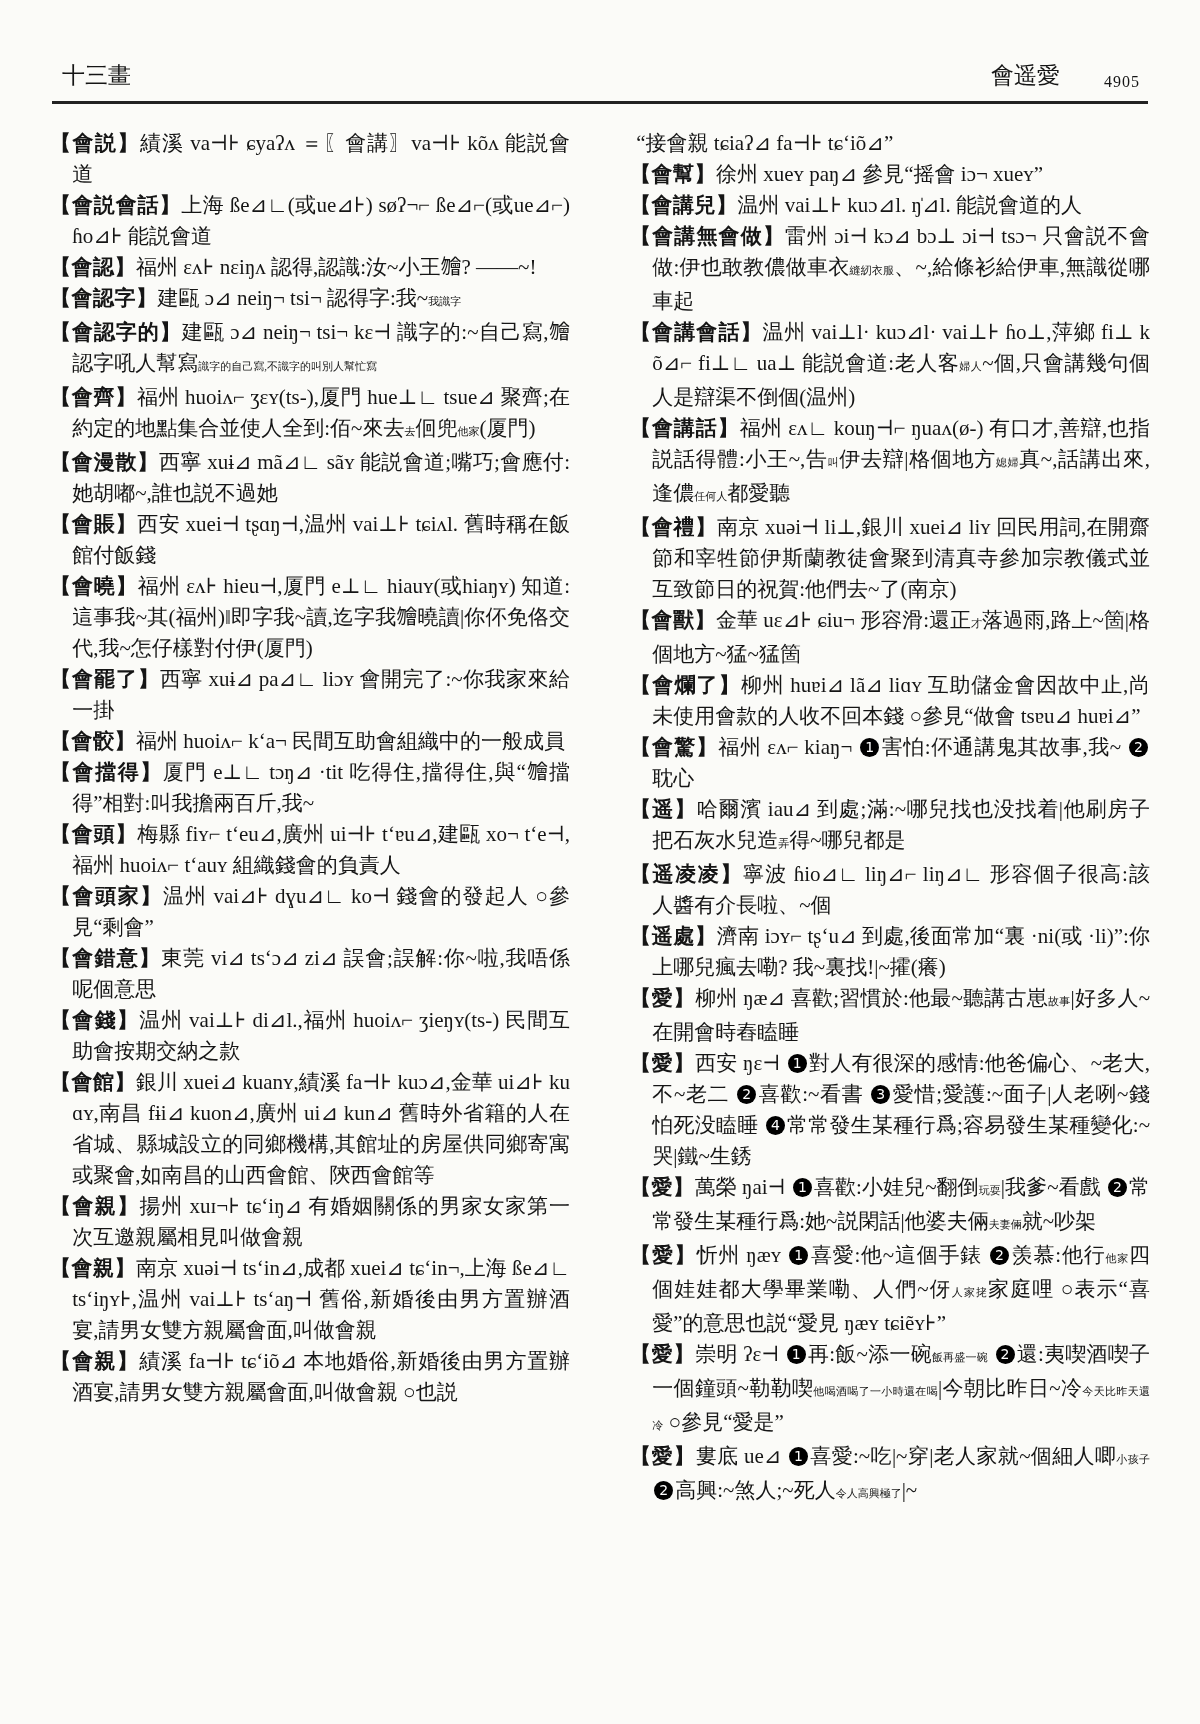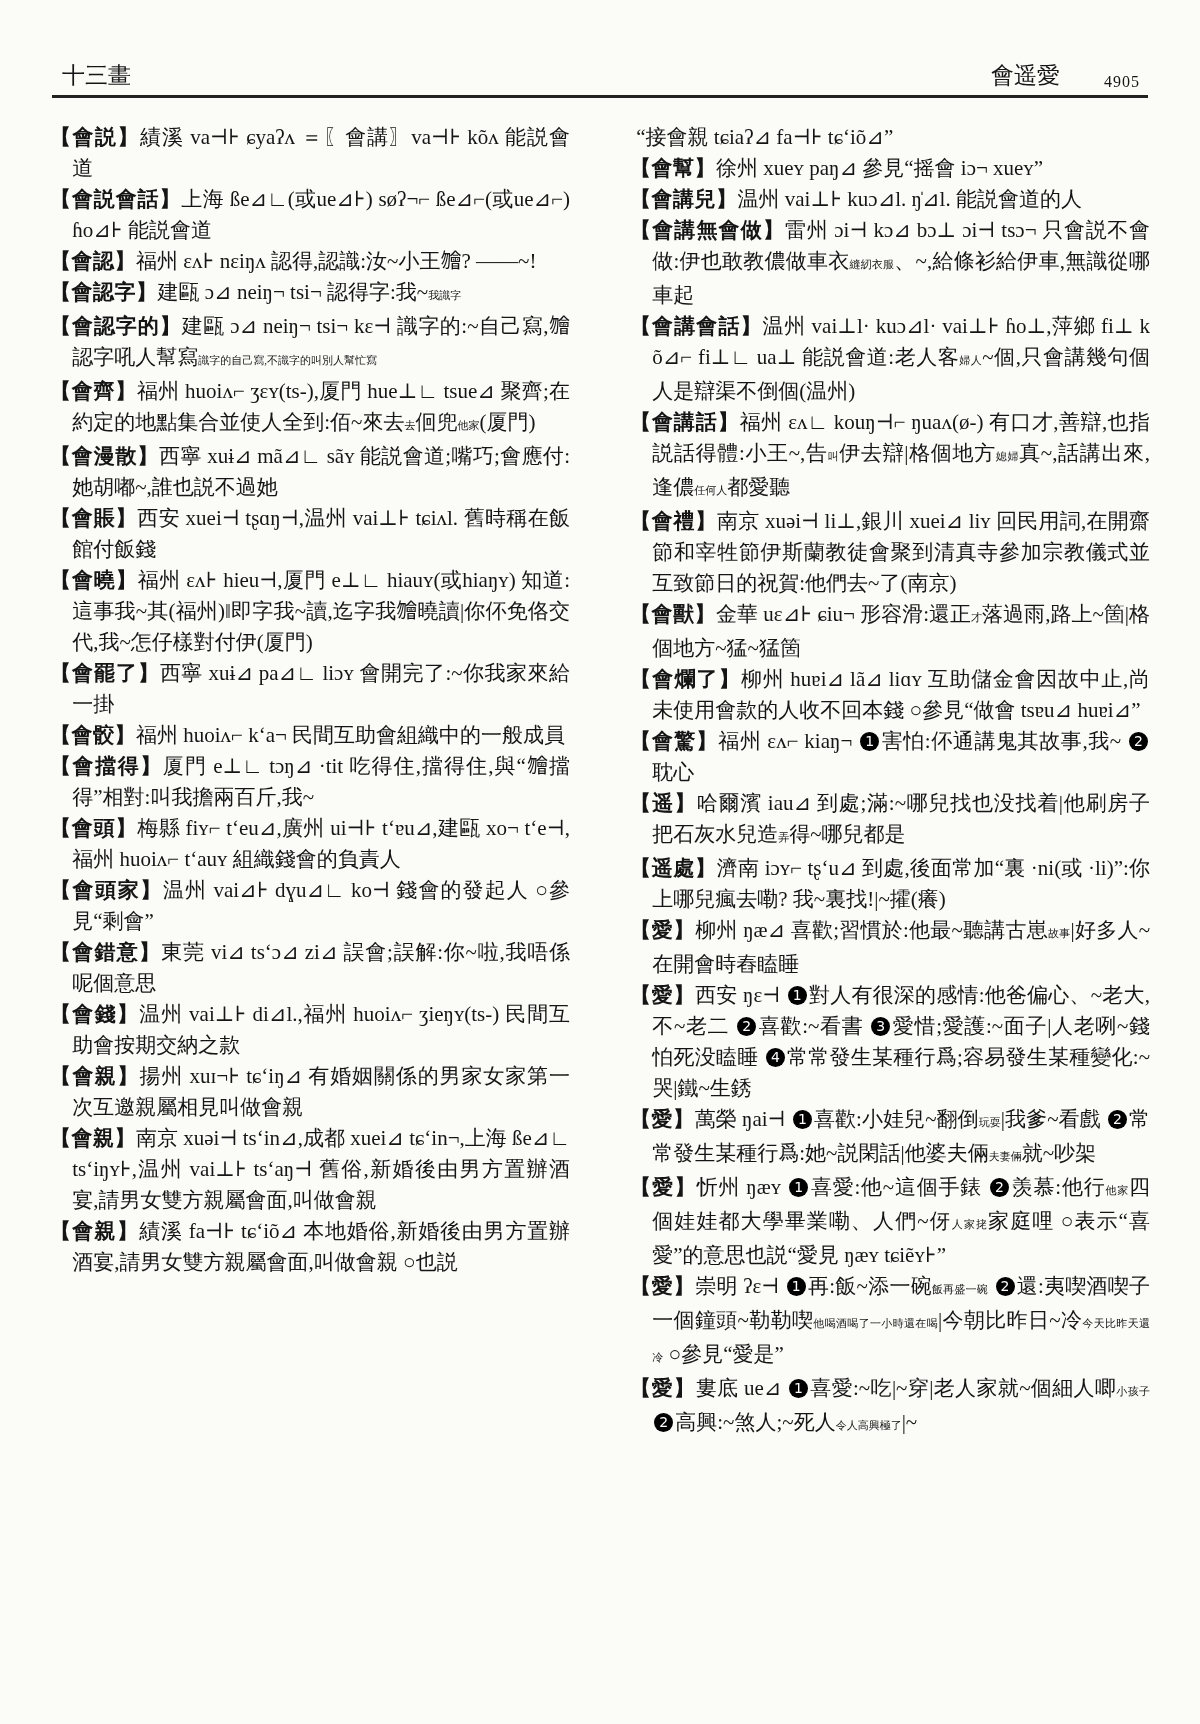--- a/index.html
+++ b/index.html
@@ -5,21 +5,21 @@
   html,body{margin:0;padding:0;}
   body{
     width:1200px;height:1724px;
     background:#fbfbf8;
     color:#151515;
     font-family:"Liberation Serif","DejaVu Serif","DejaVu Sans",serif;
     -webkit-font-smoothing:antialiased;
   }
   .page{width:1200px;height:1724px;box-sizing:border-box;padding:60px 50px 40px 50px;overflow:hidden;}
   .header{display:flex;justify-content:space-between;align-items:flex-end;
-    font-size:23px;padding:0 10px 4px 12px;}
+    font-size:23px;padding:0 10px 10px 12px;}
   .hright{display:flex;align-items:flex-end;gap:44px;}
   .pgnum{font-size:16px;letter-spacing:1px;}
   .rule{height:3px;background:#222;margin:0 2px 0 2px;}
   .cols{display:flex;gap:60px;margin-top:24px;}
   .col{flex:1;min-width:0;}
   .entry{
     margin:0;padding-left:1.06em;text-indent:-1.06em;
     font-size:21px;line-height:31px;text-align:justify;
     word-break:break-all;
   }
@@ -57,36 +57,38 @@
         <p class="entry"><span class="hw">【會漫散】</span><span class="tx">西寧 xuɨ⊿ mã⊿∟ sãʏ 能説會道;嘴巧;會應付:她胡嘟~,誰也説不過她</span></p>
         <p class="entry"><span class="hw">【會賬】</span><span class="tx">西安 xuei⊣ tʂɑŋ⊣,温州 vai⊥⊦ tɕiʌl. 舊時稱在飯館付飯錢</span></p>
         <p class="entry"><span class="hw">【會曉】</span><span class="tx">福州 ɛʌ⊦ hieu⊣,厦門 e⊥∟ hiauʏ(或hiaŋʏ) 知道:這事我~其(福州)‖即字我~讀,迄字我𣍐曉讀|你伓免佫交代,我~怎仔樣對付伊(厦門)</span></p>
         <p class="entry"><span class="hw">【會罷了】</span><span class="tx">西寧 xuɨ⊿ pa⊿∟ liɔʏ 會開完了:~你我家來給一掛</span></p>
         <p class="entry"><span class="hw">【會骹】</span><span class="tx">福州 huoiʌ⌐ kʻa¬ 民間互助會組織中的一般成員</span></p>
         <p class="entry"><span class="hw">【會擋得】</span><span class="tx">厦門 e⊥∟ tɔŋ⊿ ·tit 吃得住,擋得住,與“𣍐擋得”相對:叫我擔兩百斤,我~</span></p>
         <p class="entry"><span class="hw">【會頭】</span><span class="tx">梅縣 fiʏ⌐ tʻeu⊿,廣州 ui⊣⊦ tʻɐu⊿,建甌 xo¬ tʻe⊣,福州 huoiʌ⌐ tʻauʏ 組織錢會的負責人</span></p>
         <p class="entry"><span class="hw">【會頭家】</span><span class="tx">温州 vai⊿⊦ dɣu⊿∟ ko⊣ 錢會的發起人 ○參見“剩會”</span></p>
         <p class="entry"><span class="hw">【會錯意】</span><span class="tx">東莞 vi⊿ tsʻɔ⊿ zi⊿ 誤會;誤解:你~啦,我唔係呢個意思</span></p>
         <p class="entry"><span class="hw">【會錢】</span><span class="tx">温州 vai⊥⊦ di⊿l.,福州 huoiʌ⌐ ʒieŋʏ(ts-) 民間互助會按期交納之款</span></p>
+        <p class="entry"><span class="hw">【會館】</span><span class="tx">銀川 xuei⊿ kuanʏ,績溪 fa⊣⊦ kuɔ⊿,金華 ui⊿⊦ kuɑʏ,南昌 fɨi⊿ kuon⊿,廣州 ui⊿ kun⊿ 舊時外省籍的人在省城、縣城設立的同鄉機構,其館址的房屋供同鄉寄寓或聚會,如南昌的山西會館、陝西會館等</span></p>
         <p class="entry"><span class="hw">【會親】</span><span class="tx">揚州 xuɪ¬⊦ tɕʻiŋ⊿ 有婚姻關係的男家女家第一次互邀親屬相見叫做會親</span></p>
         <p class="entry"><span class="hw">【會親】</span><span class="tx">南京 xuəi⊣ tsʻin⊿,成都 xuei⊿ tɕʻin¬,上海 ße⊿∟ tsʻiŋʏ⊦,温州 vai⊥⊦ tsʻaŋ⊣ 舊俗,新婚後由男方置辦酒宴,請男女雙方親屬會面,叫做會親</span></p>
         <p class="entry"><span class="hw">【會親】</span><span class="tx">績溪 fa⊣⊦ tɕʻiõ⊿ 本地婚俗,新婚後由男方置辦酒宴,請男女雙方親屬會面,叫做會親 ○也説</span></p>
       </div>
     <div class="col" id="col-right">
         <p class="entry cont"><span class="tx">“接會親 tɕiaʔ⊿ fa⊣⊦ tɕʻiõ⊿”</span></p>
         <p class="entry"><span class="hw">【會幫】</span><span class="tx">徐州 xueʏ paŋ⊿ 參見“摇會 iɔ¬ xueʏ”</span></p>
         <p class="entry"><span class="hw">【會講兒】</span><span class="tx">温州 vai⊥⊦ kuɔ⊿l. ŋ̍⊿l. 能説會道的人</span></p>
         <p class="entry"><span class="hw">【會講無會做】</span><span class="tx">雷州 ɔi⊣ kɔ⊿ bɔ⊥ ɔi⊣ tsɔ¬ 只會説不會做:伊也敢教儂做車衣</span><span class="sm">縫紉衣服</span><span class="tx">、~,給條衫給伊車,無識從哪車起</span></p>
         <p class="entry"><span class="hw">【會講會話】</span><span class="tx">温州 vai⊥l· kuɔ⊿l· vai⊥⊦ ɦo⊥,萍鄉 fi⊥ kõ⊿⌐ fi⊥∟ ua⊥ 能説會道:老人客</span><span class="sm">婦人</span><span class="tx">~個,只會講幾句個人是辯渠不倒個(温州)</span></p>
         <p class="entry"><span class="hw">【會講話】</span><span class="tx">福州 ɛʌ∟ kouŋ⊣⌐ ŋuaʌ(ø-) 有口才,善辯,也指説話得體:小王~,告</span><span class="sm">叫</span><span class="tx">伊去辯|格個地方</span><span class="sm">媳婦</span><span class="tx">真~,話講出來,逢儂</span><span class="sm">任何人</span><span class="tx">都愛聽</span></p>
         <p class="entry"><span class="hw">【會禮】</span><span class="tx">南京 xuəi⊣ li⊥,銀川 xuei⊿ liʏ 回民用詞,在開齋節和宰牲節伊斯蘭教徒會聚到清真寺參加宗教儀式並互致節日的祝賀:他們去~了(南京)</span></p>
         <p class="entry"><span class="hw">【會獸】</span><span class="tx">金華 uɛ⊿⊦ ɕiu¬ 形容滑:還正</span><span class="sm">才</span><span class="tx">落過雨,路上~箇|格個地方~猛~猛箇</span></p>
         <p class="entry"><span class="hw">【會爛了】</span><span class="tx">柳州 huɐi⊿ lã⊿ liɑʏ 互助儲金會因故中止,尚未使用會款的人收不回本錢 ○參見“做會 tsɐu⊿ huɐi⊿”</span></p>
         <p class="entry"><span class="hw">【會驚】</span><span class="tx">福州 ɛʌ⌐ kiaŋ¬ </span><span class="cn">1</span><span class="tx">害怕:伓通講鬼其故事,我~ </span><span class="cn">2</span><span class="tx">耽心</span></p>
         <p class="entry"><span class="hw">【遥】</span><span class="tx">哈爾濱 iau⊿ 到處;滿:~哪兒找也没找着|他刷房子把石灰水兒造</span><span class="sm">弄</span><span class="tx">得~哪兒都是</span></p>
+        <p class="entry"><span class="hw">【遥凌凌】</span><span class="tx">寧波 ɦio⊿∟ liŋ⊿⌐ liŋ⊿∟ 形容個子很高:該人醬有介長啦、~個</span></p>
         <p class="entry"><span class="hw">【遥處】</span><span class="tx">濟南 iɔʏ⌐ tʂʻu⊿ 到處,後面常加“裏 ·ni(或 ·li)”:你上哪兒瘋去嘞? 我~裏找!|~攉(癢)</span></p>
         <p class="entry"><span class="hw">【愛】</span><span class="tx">柳州 ŋæ⊿ 喜歡;習慣於:他最~聽講古崽</span><span class="sm">故事</span><span class="tx">|好多人~在開會時舂瞌睡</span></p>
         <p class="entry"><span class="hw">【愛】</span><span class="tx">西安 ŋɛ⊣ </span><span class="cn">1</span><span class="tx">對人有很深的感情:他爸偏心、~老大,不~老二 </span><span class="cn">2</span><span class="tx">喜歡:~看書 </span><span class="cn">3</span><span class="tx">愛惜;愛護:~面子|人老咧~錢怕死没瞌睡 </span><span class="cn">4</span><span class="tx">常常發生某種行爲;容易發生某種變化:~哭|鐵~生銹</span></p>
         <p class="entry"><span class="hw">【愛】</span><span class="tx">萬榮 ŋai⊣ </span><span class="cn">1</span><span class="tx">喜歡:小娃兒~翻倒</span><span class="sm">玩耍</span><span class="tx">|我爹~看戲 </span><span class="cn">2</span><span class="tx">常常發生某種行爲:她~説閑話|他婆夫倆</span><span class="sm">夫妻倆</span><span class="tx">就~吵架</span></p>
         <p class="entry"><span class="hw">【愛】</span><span class="tx">忻州 ŋæʏ </span><span class="cn">1</span><span class="tx">喜愛:他~這個手錶 </span><span class="cn">2</span><span class="tx">羡慕:他行</span><span class="sm">他家</span><span class="tx">四個娃娃都大學畢業嘞、人們~伢</span><span class="sm">人家㧯</span><span class="tx">家庭哩 ○表示“喜愛”的意思也説“愛見 ŋæʏ tɕiẽʏ⊦”</span></p>
         <p class="entry"><span class="hw">【愛】</span><span class="tx">崇明 ʔɛ⊣ </span><span class="cn">1</span><span class="tx">再:飯~添一碗</span><span class="sm">飯再盛一碗</span><span class="tx"> </span><span class="cn">2</span><span class="tx">還:夷喫酒喫子一個鐘頭~勒勒喫</span><span class="sm">他喝酒喝了一小時還在喝</span><span class="tx">|今朝比昨日~冷</span><span class="sm">今天比昨天還冷</span><span class="tx"> ○參見“愛是”</span></p>
         <p class="entry"><span class="hw">【愛】</span><span class="tx">婁底 ue⊿ </span><span class="cn">1</span><span class="tx">喜愛:~吃|~穿|老人家就~個細人唧</span><span class="sm">小孩子</span><span class="tx"> </span><span class="cn">2</span><span class="tx">高興:~煞人;~死人</span><span class="sm">令人高興極了</span><span class="tx">|~</span></p>
       </div>
   </div>
 </div>

